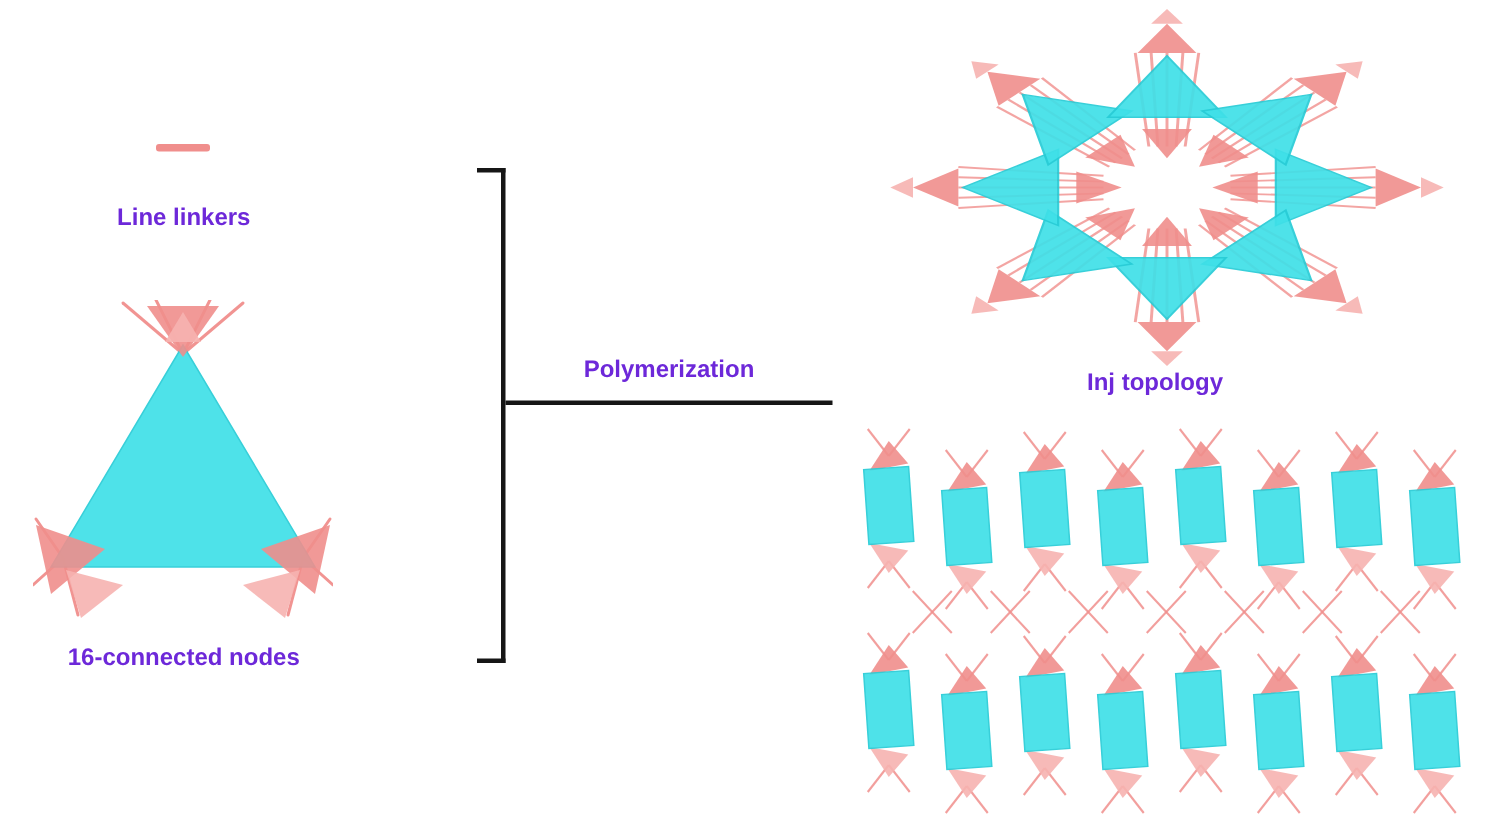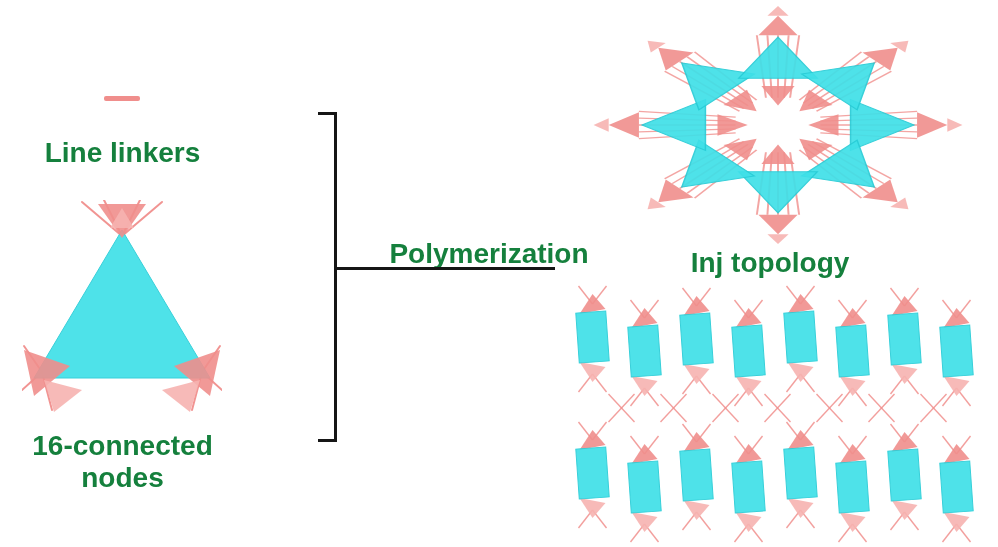--- a/index.html
+++ b/index.html
@@ -7,25 +7,25 @@
     --pink:#f08e8c;
     --pink-light:#f6b2b0;
     --ink:#161616;
     --background:#ffffff;
   }
   html,body{margin:0;padding:0;background:var(--background);}
   .canvas{
     position:relative;width:998px;height:547px;background:var(--background);
     font-family:"Liberation Sans",sans-serif;color:var(--ink);overflow:hidden;
   }
-  .label{position:absolute;font-weight:bold;font-size:28px;text-align:center;color:#15803d;}
+  .label{position:absolute;font-weight:bold;font-size:16px;text-align:center;color:#6d28d9;}
   .swatch{position:absolute;left:104px;top:96px;width:36px;height:5px;background:var(--pink);border-radius:2px;}
   .label-linkers{left:30px;top:137px;width:185px;}
   .label-nodes{left:5px;top:430px;width:235px;}
-  .label-poly{left:337px;top:238px;width:218px;padding-left:43px;}
+  .label-poly{left:337px;top:238px;width:218px;}
   .label-topology{left:655px;top:247px;width:230px;}
   .bracket{position:absolute;left:318px;top:112px;width:16px;height:324px;
     border-right:3px solid var(--ink);border-top:3px solid var(--ink);border-bottom:3px solid var(--ink);}
   .arrow-line{position:absolute;left:337px;top:267px;width:218px;height:3px;background:var(--ink);}
   .gfx{position:absolute;}
   .gfx-node{left:22px;top:200px;}
   .gfx-topology{left:562px;top:6px;}
   .gfx-layers{left:568px;top:276px;}
   
   .f-cyan{fill:var(--cyan);opacity:.92;stroke:#28ccd6;stroke-width:1;}

